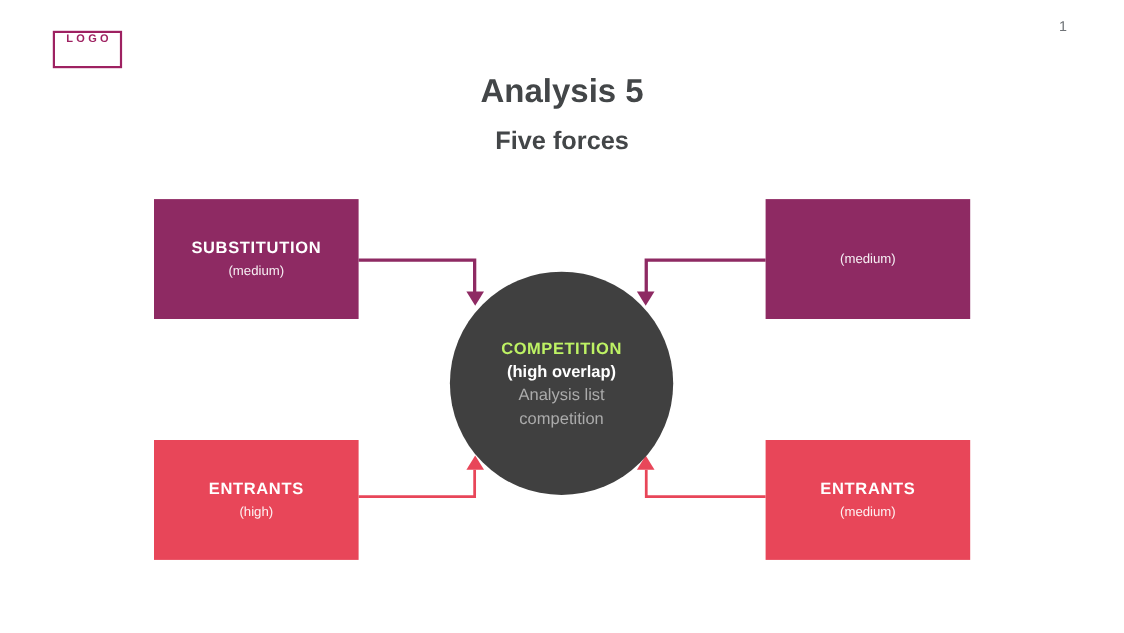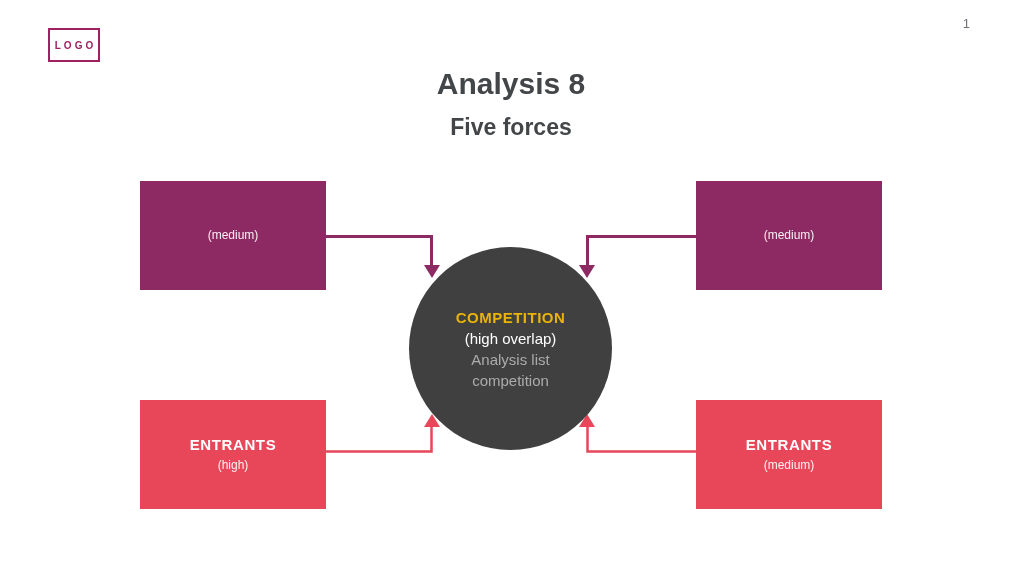--- a/index.html
+++ b/index.html
@@ -14,26 +14,25 @@
     height: 575px;
     background: #ffffff;
     overflow: hidden;
   }
 
   
   .logo-box {
     position: absolute;
     left: 48px;
     top: 28px;
-    width: 52px;
+    width: 63px;
     height: 34px;
     border: 2px solid var(--logo);
     box-sizing: border-box;
     display: flex;
-    align-items: center;
     justify-content: center;
   }
   .logo-text {
     color: var(--logo);
     font-size: 10px;
     font-weight: bold;
     letter-spacing: 3px;
     text-indent: 3px; 
   }
 
@@ -125,51 +124,51 @@
     height: 203px;
     border-radius: 50%;
     background: var(--dark);
     display: flex;
     flex-direction: column;
     align-items: center;
     justify-content: center;
     text-align: center;
   }
   .circle-title {
-    color: #eab308;
+    color: #bef264;
     font-size: 15px;
     font-weight: bold;
     letter-spacing: 0.5px;
     line-height: 21px;
   }
   .circle-subtitle {
     color: #ffffff;
     font-size: 15px;
-    font-weight: normal;
+    font-weight: bold;
     line-height: 21px;
   }
   .circle-note {
     color: var(--muted);
     font-size: 15px;
     line-height: 21px;
     max-width: 120px;
   }
 </style>
 </head>
 <body>
 
 <div class="slide">
 
   <div class="logo-box">
     <span class="logo-text">LOGO</span>
   </div>
 
   <div class="page-number">1</div>
 
-  <h1 class="title">Analysis 8</h1>
+  <h1 class="title">Analysis 5</h1>
   <h2 class="subtitle">Five forces</h2>
 
   <svg class="connectors" viewBox="0 0 1022 575" xmlns="http://www.w3.org/2000/svg">
     <g>
       <path class="conn-purple" d="M326,236.5 H431.5 V266" fill="none" stroke-width="3"></path>
       <polygon class="head-purple" points="424,265 440,265 432,278"></polygon>
     </g>
     <g>
       <path class="conn-purple" d="M696,236.5 H587.5 V266" fill="none" stroke-width="3"></path>
       <polygon class="head-purple" points="579,265 595,265 587,278"></polygon>
@@ -178,20 +177,21 @@
       <path class="conn-red" d="M326,451.5 H431.5 V427" fill="none" stroke-width="2.5"></path>
       <polygon class="head-red" points="424,427 440,427 432,414"></polygon>
     </g>
     <g>
       <path class="conn-red" d="M696,451.5 H587.5 V427" fill="none" stroke-width="2.5"></path>
       <polygon class="head-red" points="579,427 595,427 587,414"></polygon>
     </g>
   </svg>
 
   <div class="force-box purple pos-tl">
+    <div class="force-name">SUBSTITUTION</div>
     <div class="force-level">(medium)</div>
   </div>
 
   <div class="force-box purple pos-tr">
     <div class="force-level">(medium)</div>
   </div>
 
   <div class="force-box red pos-bl">
     <div class="force-name">ENTRANTS</div>
     <div class="force-level">(high)</div>

